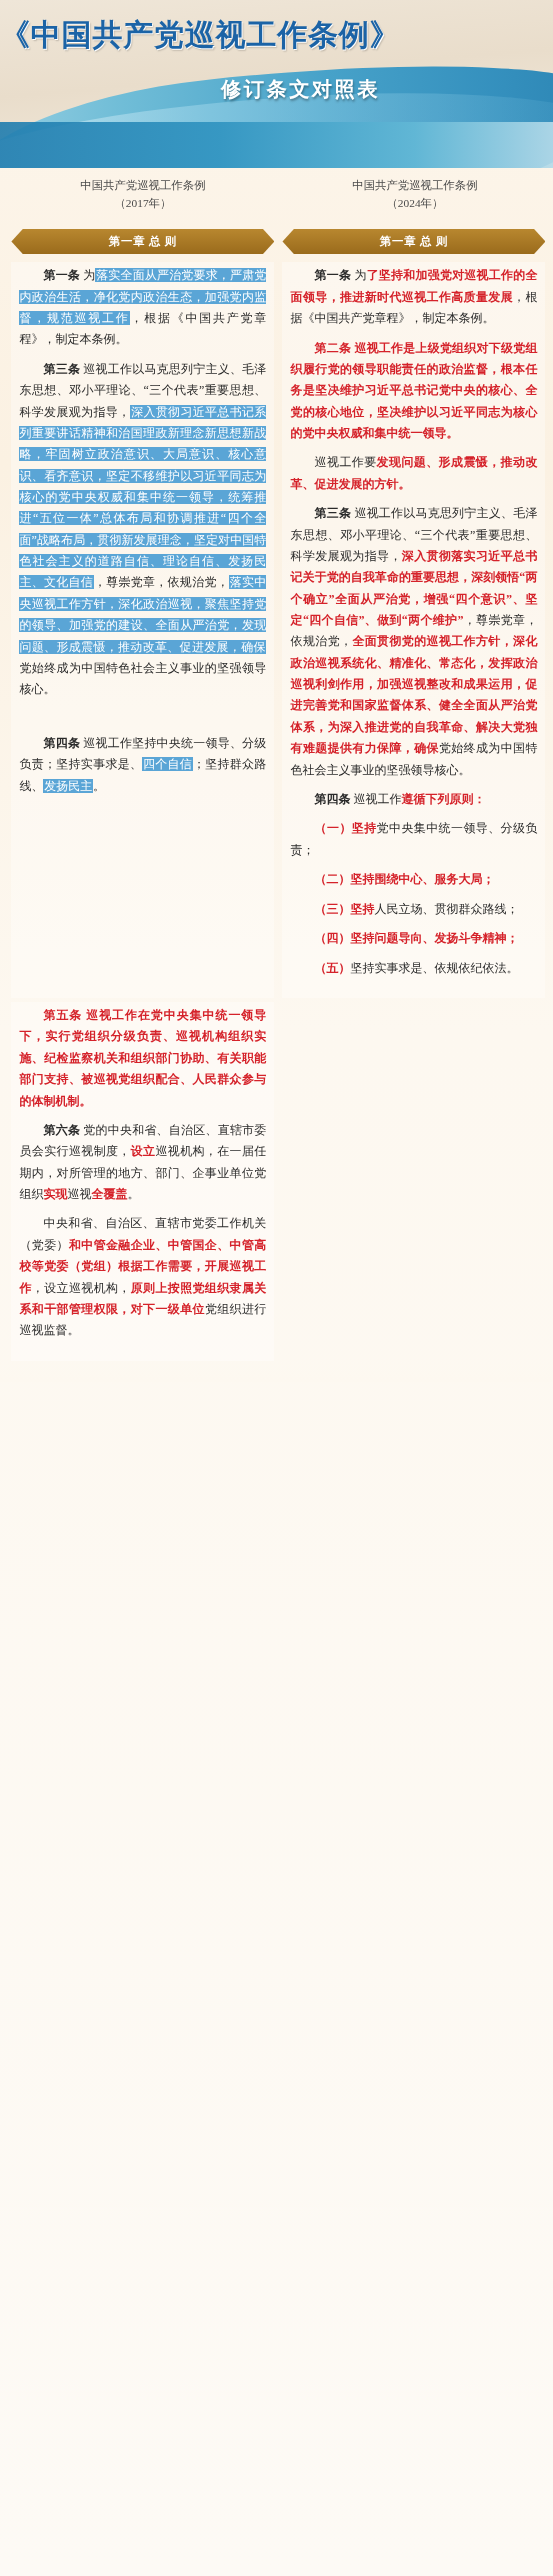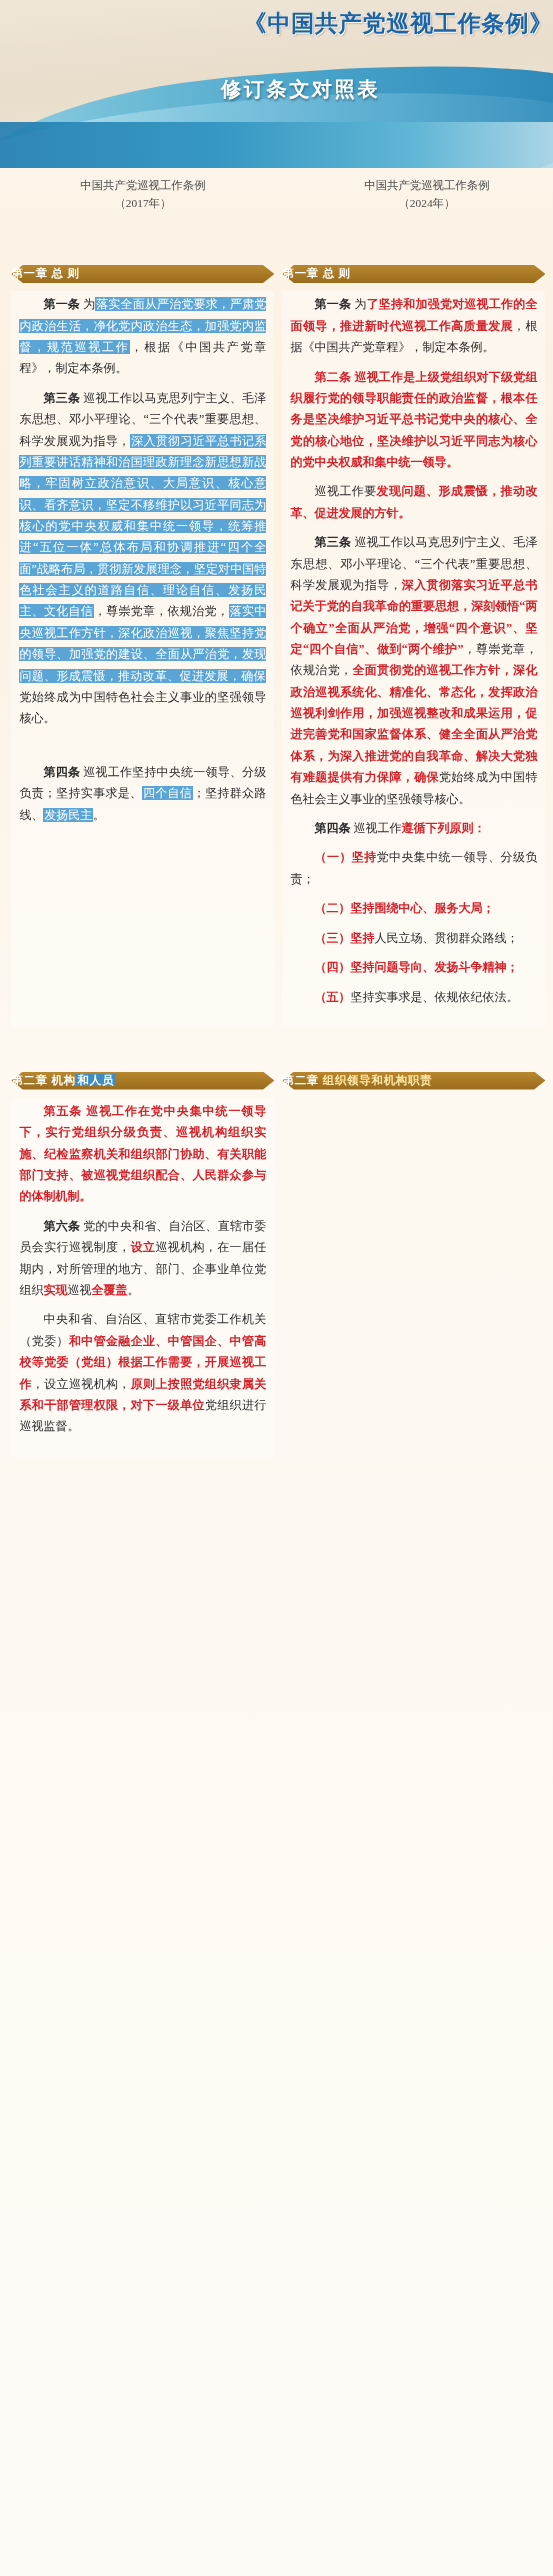--- a/index.html
+++ b/index.html
@@ -47,25 +47,25 @@
   }
   .hdr-ribbon {
     position: absolute;
     left: 0; top: 122px;
     width: 553px; height: 46px;
     background: linear-gradient(90deg, #1f7cae 0%, #2f93c0 40%, #62b8d6 75%, #b7dcea 100%);
     opacity: 0.9;
   }
   .title-main {
     position: absolute;
-    top: 8px; left: 0; right: 0;
-    text-align: right;
+    top: 15px; left: 0; right: 0;
+    text-align: left;
     font-family: "Liberation Serif", serif;
     font-weight: bold;
-    font-size: 23px;
+    font-size: 30px;
     letter-spacing: 0.8px;
     color: #1b63a6;
     text-shadow: 0.8px 0.8px 0 #ffffff, 1.6px 1.6px 1.6px rgba(0,0,0,0.18);
     z-index: 5;
   }
   .title-sub {
     position: absolute;
     top: 75px; left: 0; right: 0;
     text-align: center;
     font-family: "Liberation Serif", serif;
@@ -92,21 +92,21 @@
     padding: 7.3px 6.5px;
     letter-spacing: 0.4px;
     box-shadow: 0 0.8px 2.4px rgba(0,0,0,0.18);
   }
 
   
   .cols {
     display: flex;
     width: 553px;
     padding: 3.3px 11.4px 0 11.4px;
-    gap: 21px;
+    gap: 9px;
     align-items: flex-end;
   }
   .col {
     width: 263px;
     flex: 0 0 263px;
   }
   .col-title {
     text-align: center;
     font-family: "Liberation Serif", serif;
     font-size: 11.4px;
@@ -118,26 +118,25 @@
   
   .chapter-row {
     display: flex;
     width: 553px;
     padding: 8.1px 11.4px 4.9px 11.4px;
     gap: 8.1px;
   }
   .chapter {
     width: 263px;
     flex: 0 0 263px;
-    height: 18px;
+    height: 25px;
     position: relative;
     display: flex;
     align-items: center;
-    justify-content: flex-start;
-    margin-top: 36px;
+    justify-content: center;
   }
   .chapter-bg {
     position: absolute;
     left: 0; right: 0; top: 0; bottom: 0;
     background: linear-gradient(180deg, #b8872f 0%, #9a6b1c 100%);
     clip-path: polygon(11.4px 0, calc(100% - 11.4px) 0, 100% 50%, calc(100% - 11.4px) 100%, 11.4px 100%, 0 50%);
     box-shadow: 0 0.8px 1.6px rgba(0,0,0,0.2);
   }
   .chapter-text {
     position: relative;
@@ -284,34 +283,20 @@
       </p>
       <p>
         <span class="add">（四）坚持问题导向、发扬斗争精神；</span>
       </p>
       <p>
         <span class="add">（五）</span>坚持实事求是、依规依纪依法。
       </p>
     </div>
   </div>
 
-  <div class="chapter-row">
-    <div class="chapter">
-      <div class="chapter-bg"></div>
-      <div class="chapter-text">
-        <span>第二章  机构</span><span class="del">和人员</span>
-      </div>
-    </div>
-    <div class="chapter">
-      <div class="chapter-bg"></div>
-      <div class="chapter-text">
-        <span>第二章  </span><span class="add">组织领导和机构职责</span>
-      </div>
-    </div>
-  </div>
 
   <div class="body-row">
 
 
     <div class="panel">
       <p>
         <span class="add"><b class="art">第五条</b>  巡视工作在党中央集中统一领导下，实行党组织分级负责、巡视机构组织实施、纪检监察机关和组织部门协助、有关职能部门支持、被巡视党组织配合、人民群众参与的体制机制。</span>
       </p>
       <p>
         <b class="art">第六条</b>  党的中央和省、自治区、直辖市委员会实行巡视制度，<span class="add">设立</span>巡视机构，在一届任期内，对所管理的地方、部门、企事业单位党组织<span class="add">实现</span>巡视<span class="add">全覆盖</span>。

